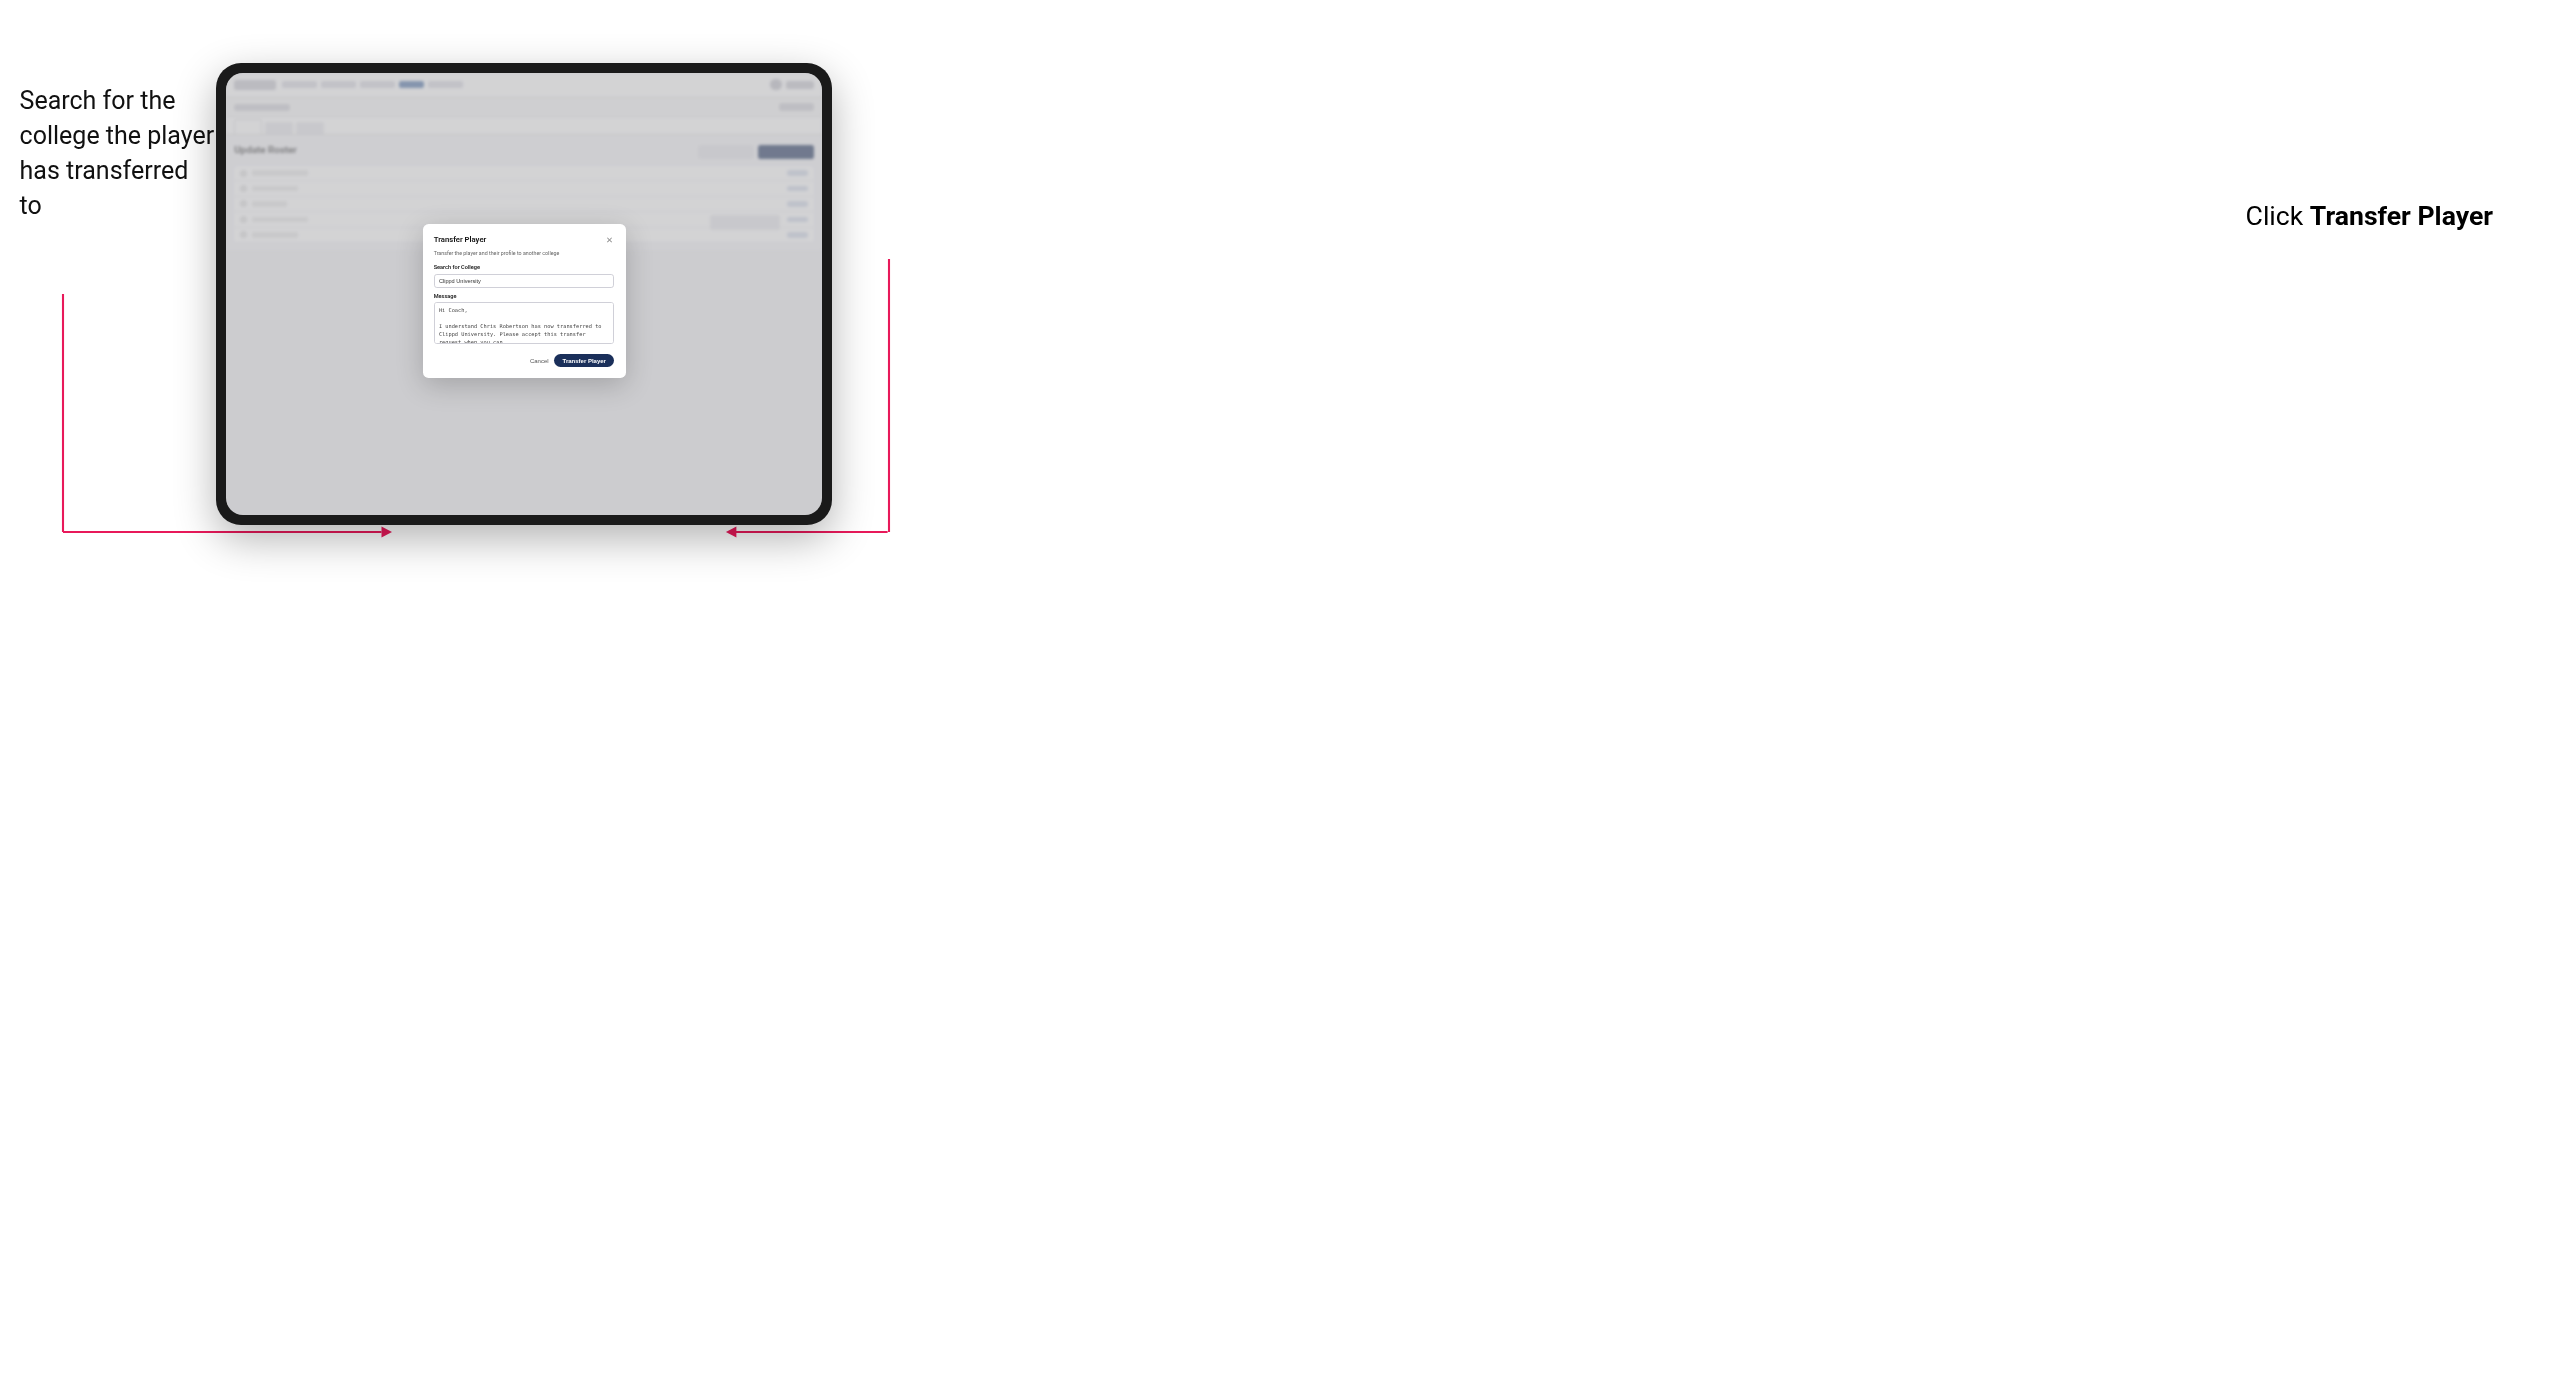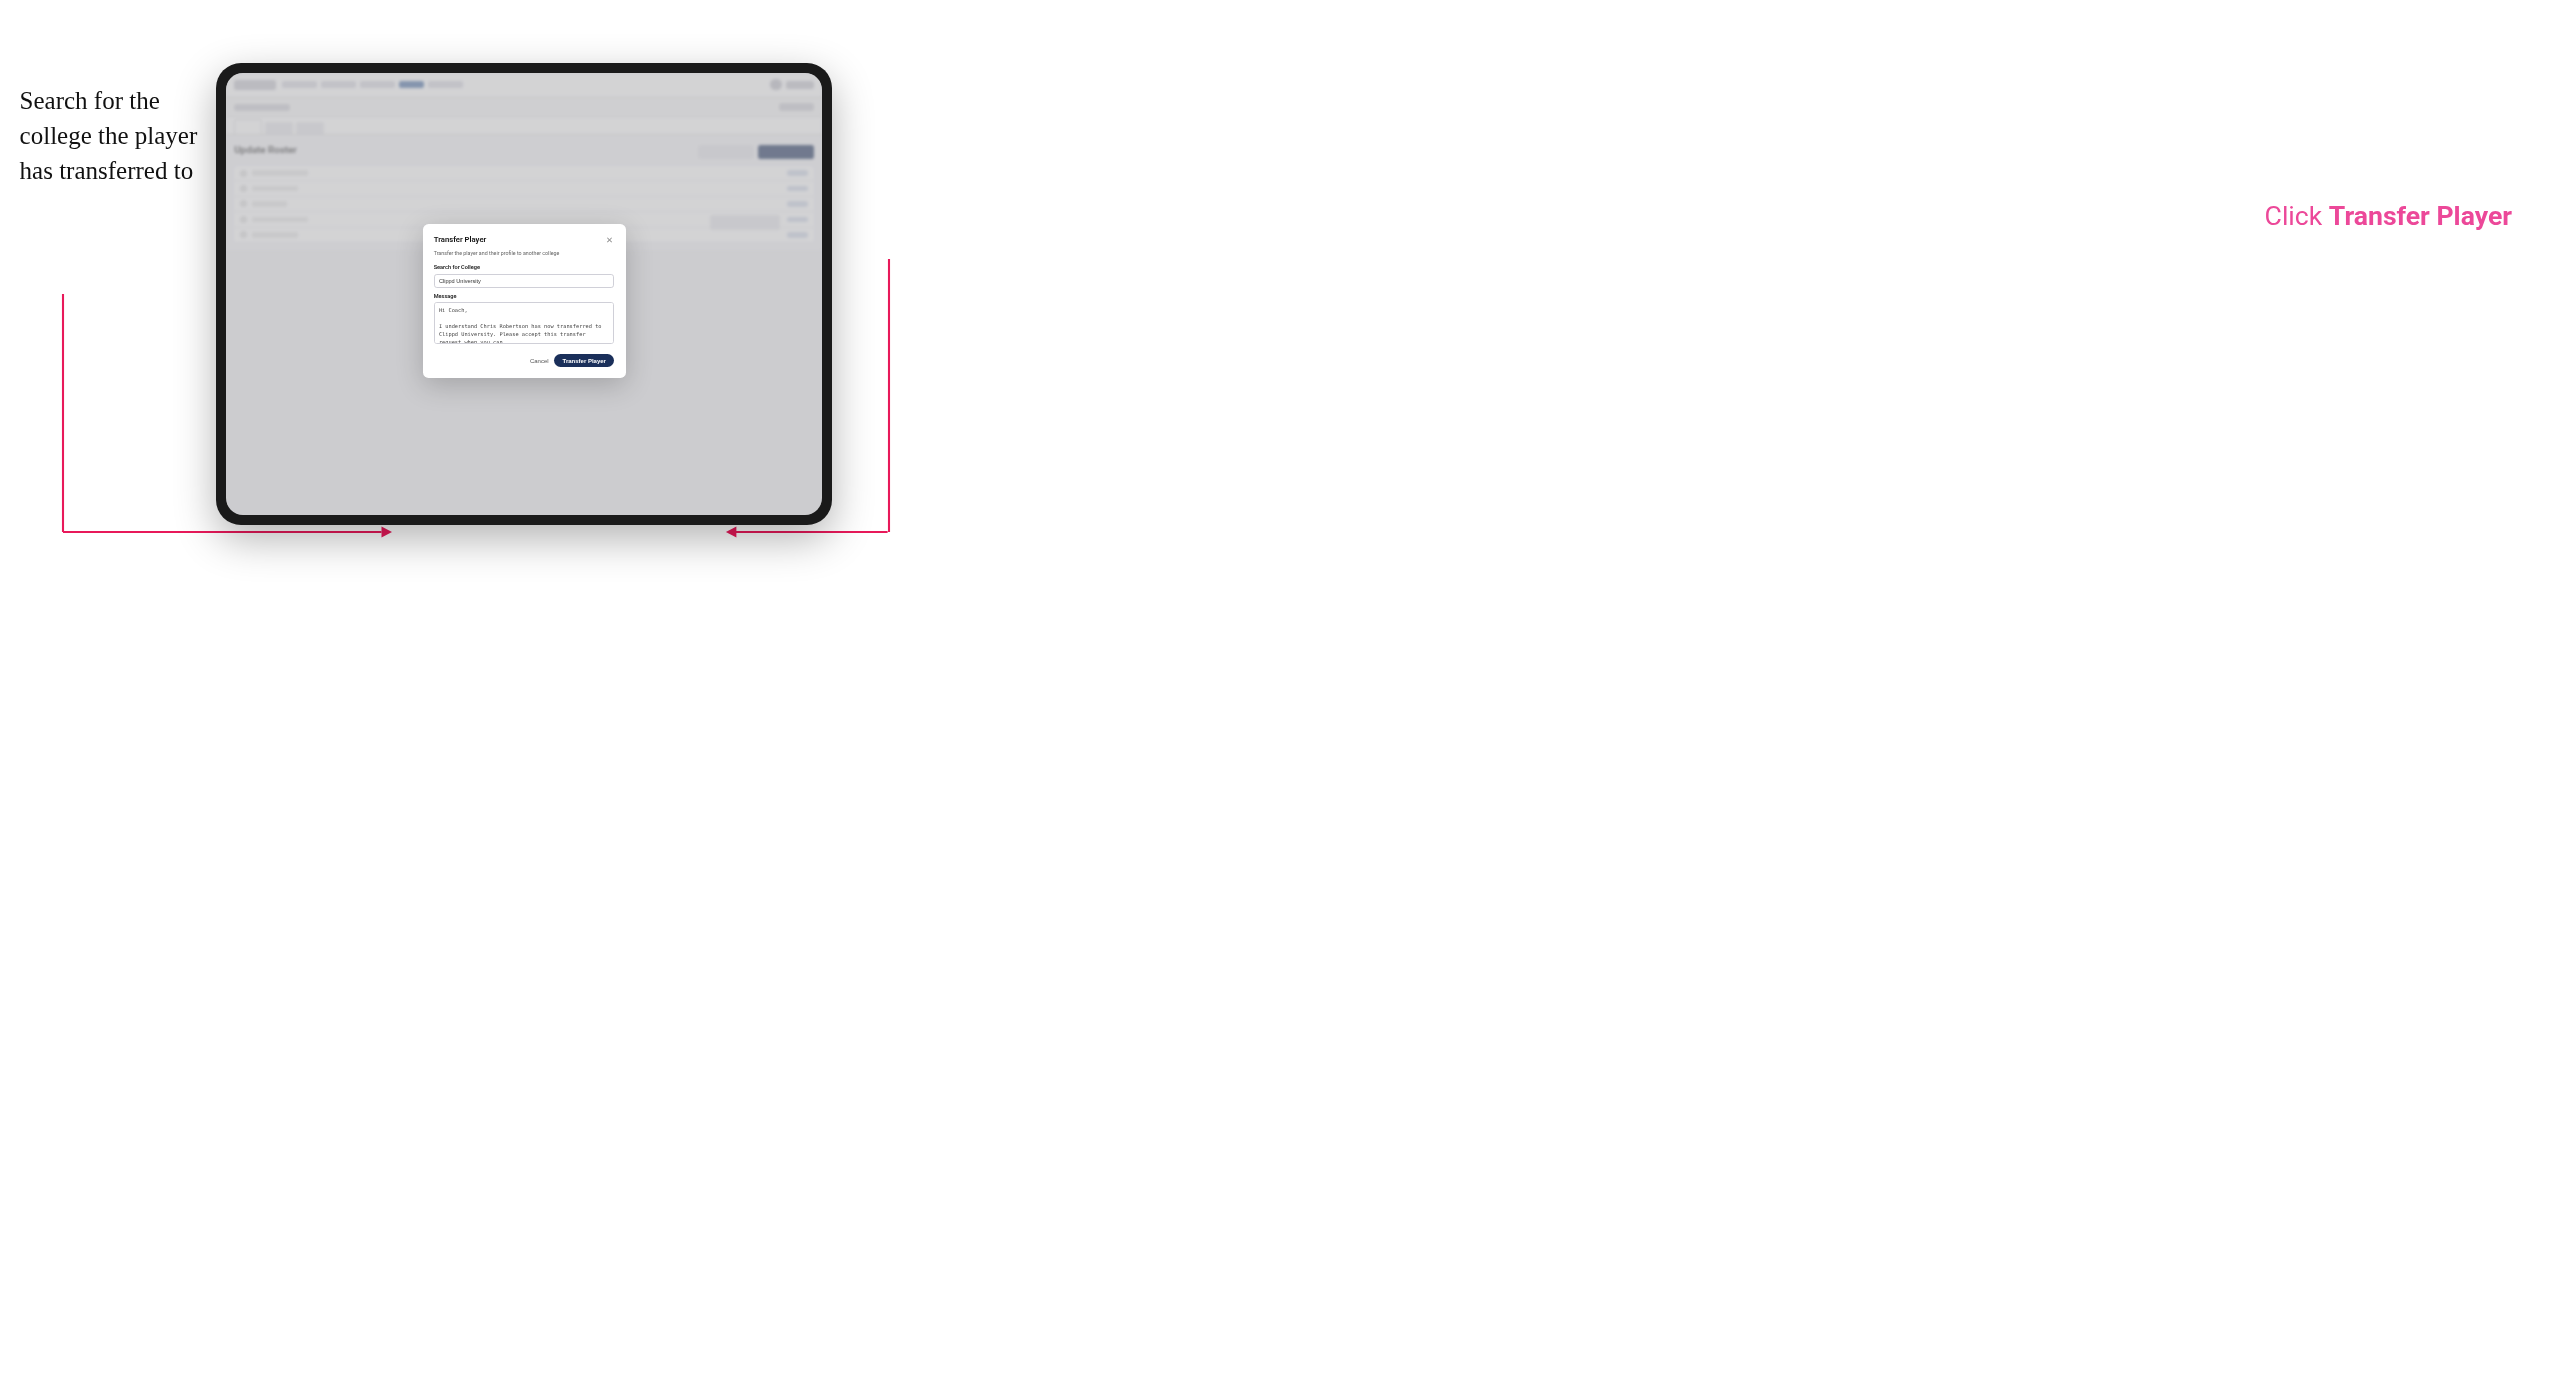--- a/index.html
+++ b/index.html
@@ -17,33 +17,32 @@
       position: absolute;
       left: 19.6px;
       top: 83px;
       width: 196px;
       font-size: 25px;
       line-height: 1.4;
       color: #111111;
     }
     .annotation-left .block1 {
       margin-bottom: 28px;
-      font-family: Liberation Serif, serif;
     }
     .annotation-left .block2 {
       margin-bottom: 0;
     }
 
     
     .annotation-right {
       position: absolute;
-      right: 64px;
+      right: 83px;
       top: 200px;
       font-size: 26.6px;
-      color: #ec4899;
+      color: #000000;
       white-space: nowrap;
     }
     .annotation-right strong {
       font-weight: 700;
     }
 
     
     .tablet-frame {
       position: absolute;
       left: 216px;

